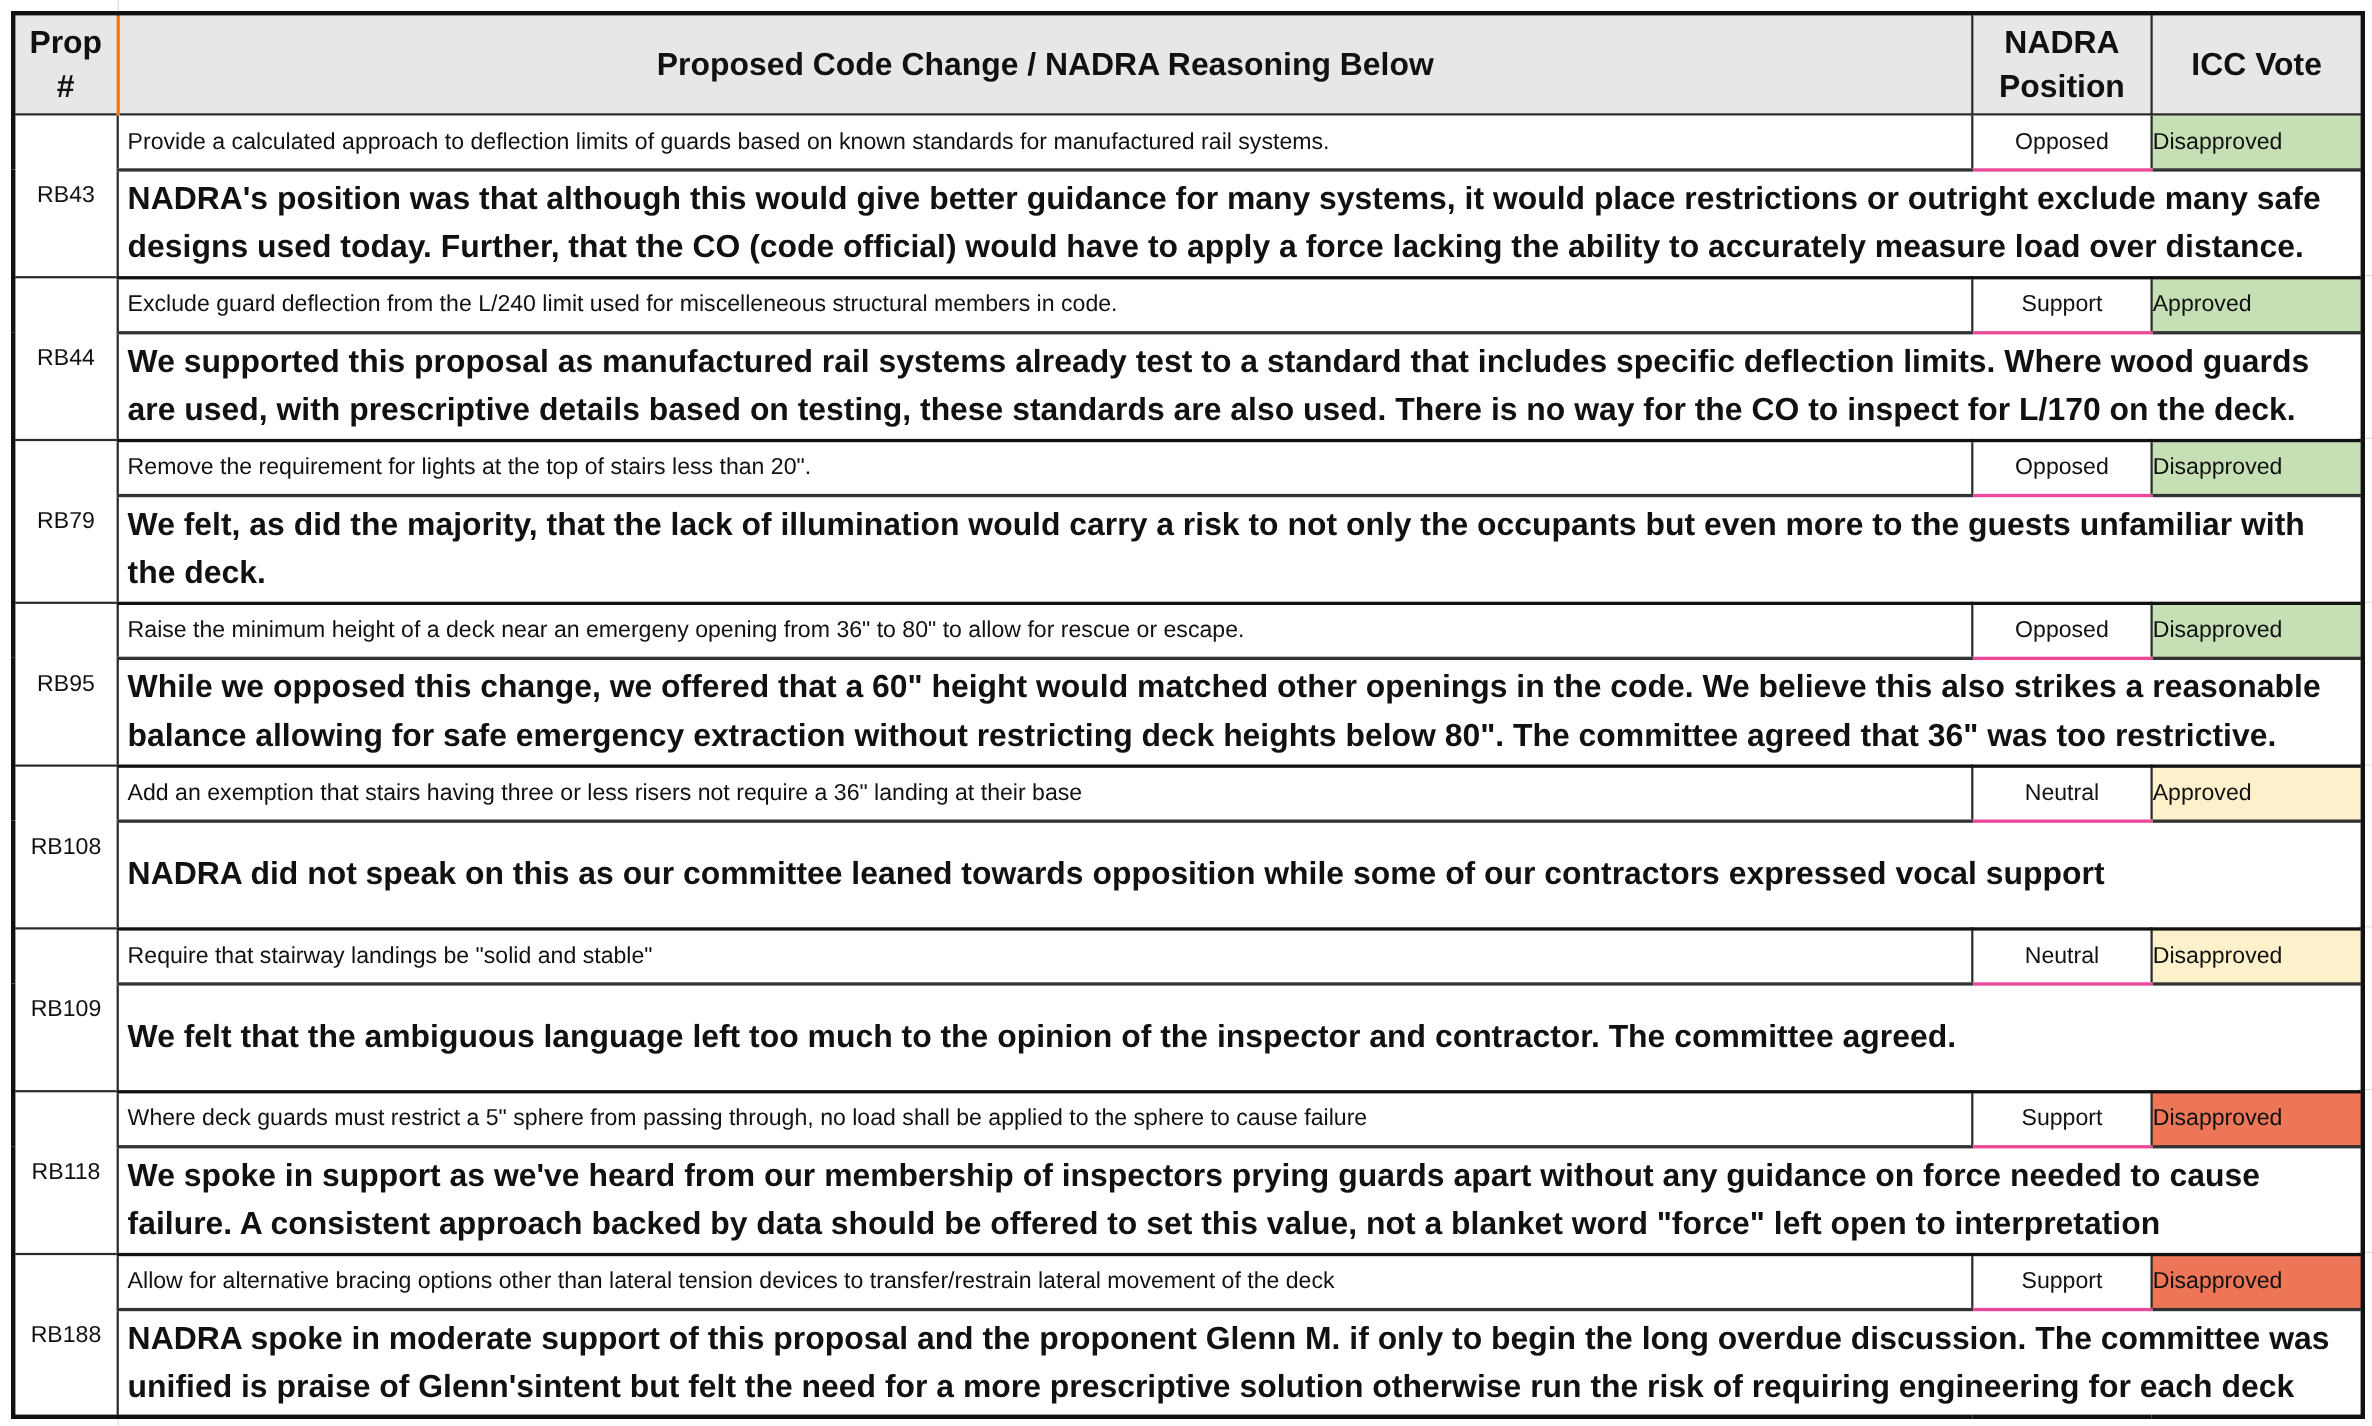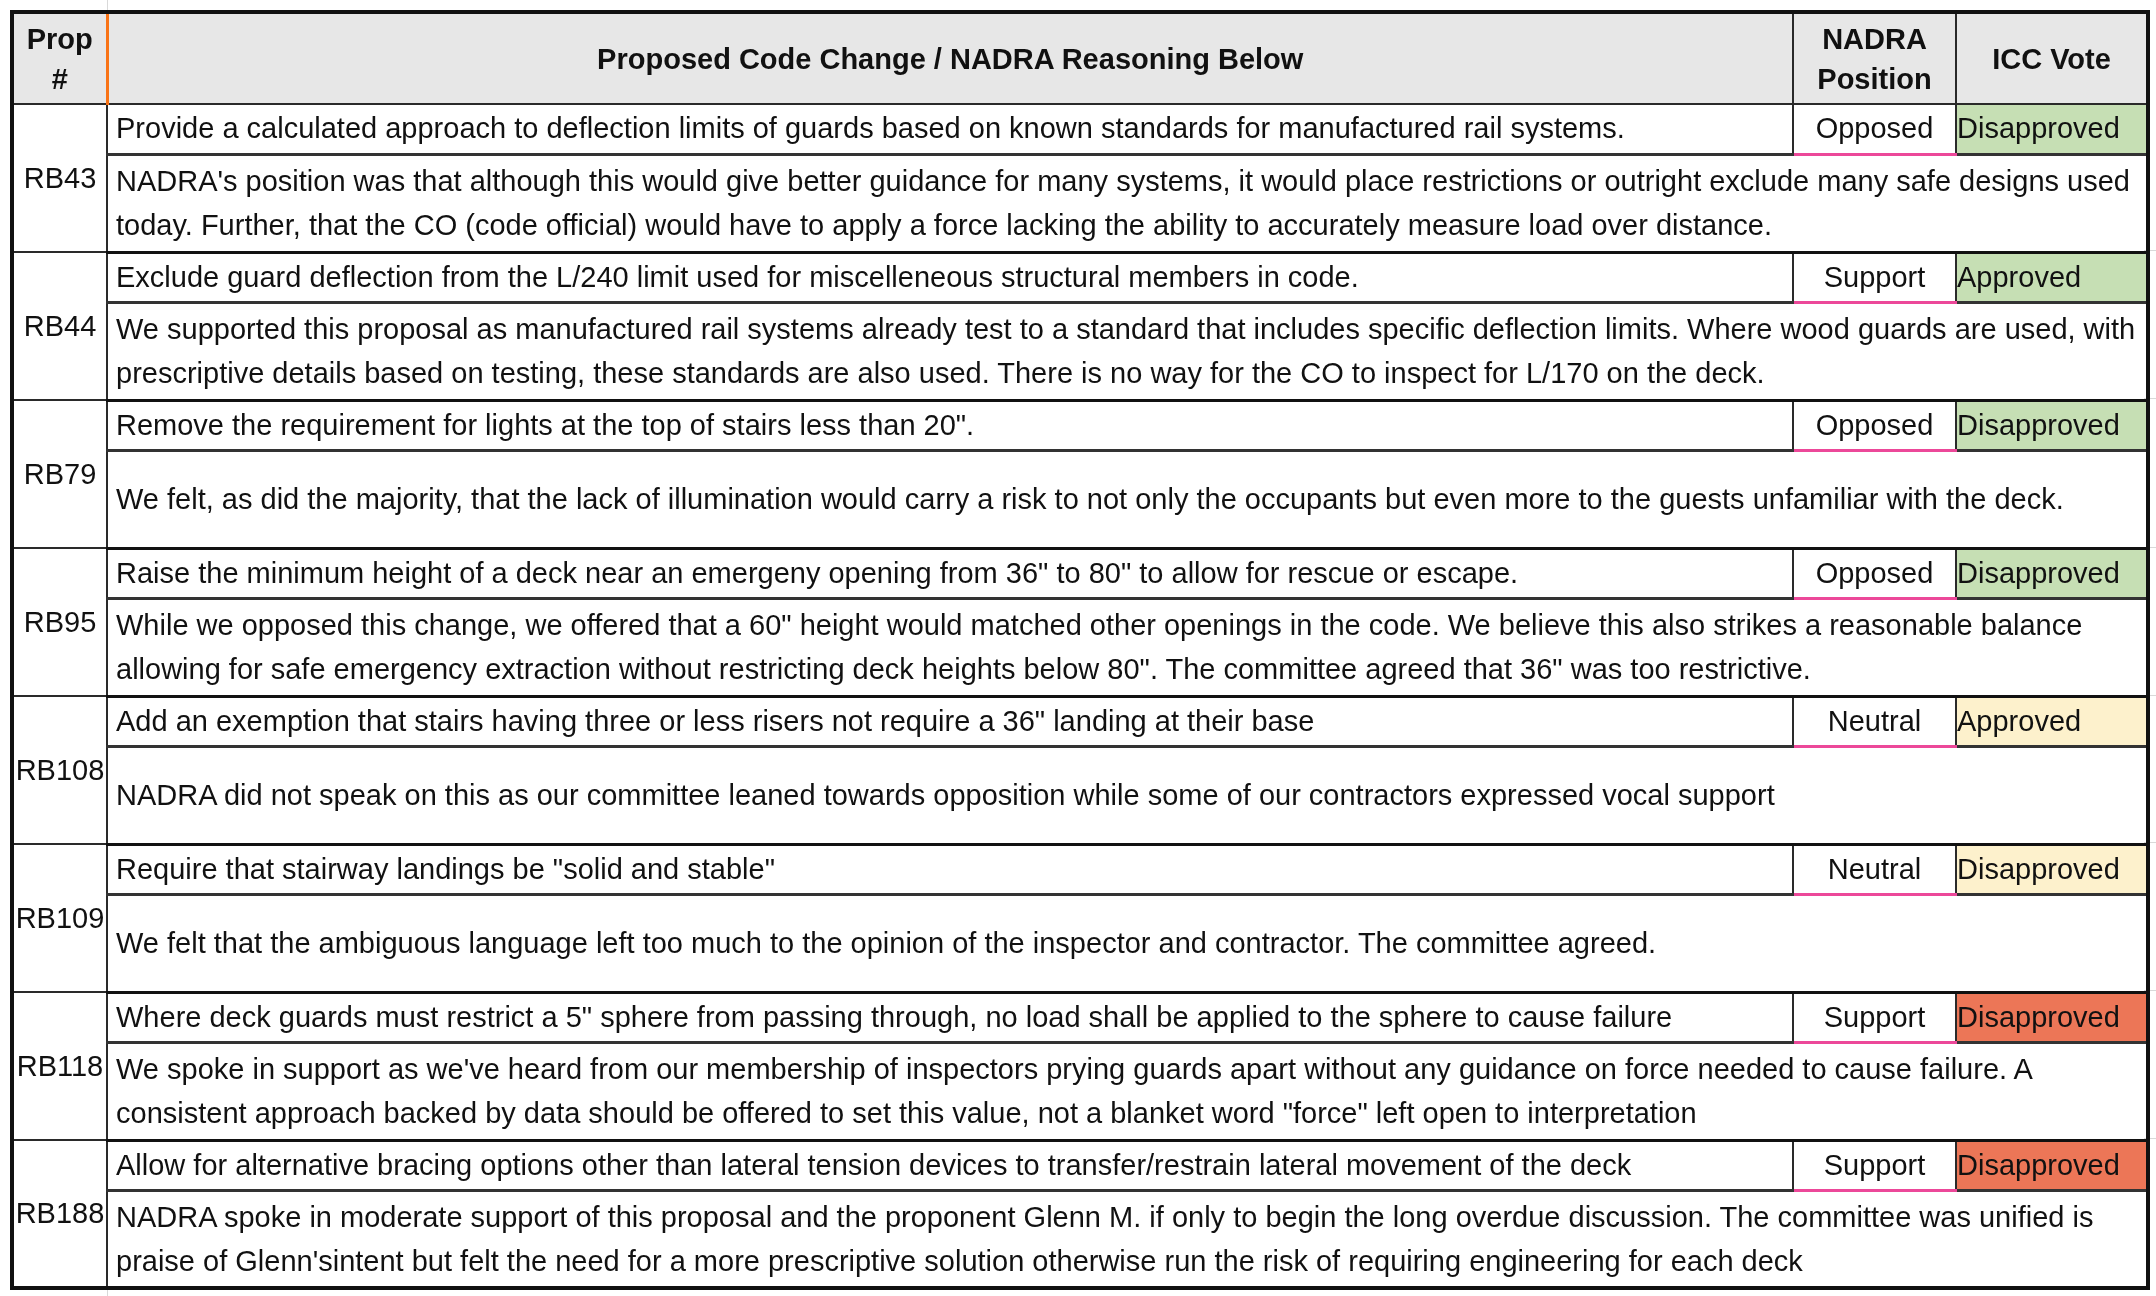--- a/index.html
+++ b/index.html
@@ -60,21 +60,21 @@
   td.prop-id {
     font-size: 25px;
     text-align: center;
     vertical-align: middle;
     border-right: 3px solid #111111;
     border-bottom: 3px solid #111111;
     margin-left: 40px;
   }
   tr.proposal td {
     height: 50px;
-    font-size: 29px;
+    font-size: 21px;
     vertical-align: middle;
     white-space: nowrap;
   }
   tr.proposal td.text {
     padding-left: 8px;
     border-bottom: 3px solid #333333;
   }
   tr.proposal td.pos {
     text-align: center;
     border-bottom: 3px solid #ec4899;
@@ -83,20 +83,21 @@
     text-align: left;
     border-bottom: 3px solid #333333;
   }
   tr.reason td {
     height: 98px;
     font-size: 29px;
     line-height: 44px;
     padding: 0 8px;
     vertical-align: middle;
     border-bottom: 3px solid #111111;
+    font-weight: bold;
   }
   tr.reason.last td { border-bottom: none; }
   .vote-green { background: #c6dfb4; }
   .vote-yellow { background: #fdf1cc; }
   .vote-red { background: #ec7657; }
 </style>
 </head>
 <body>
 
 <div class="sheet-grid">

